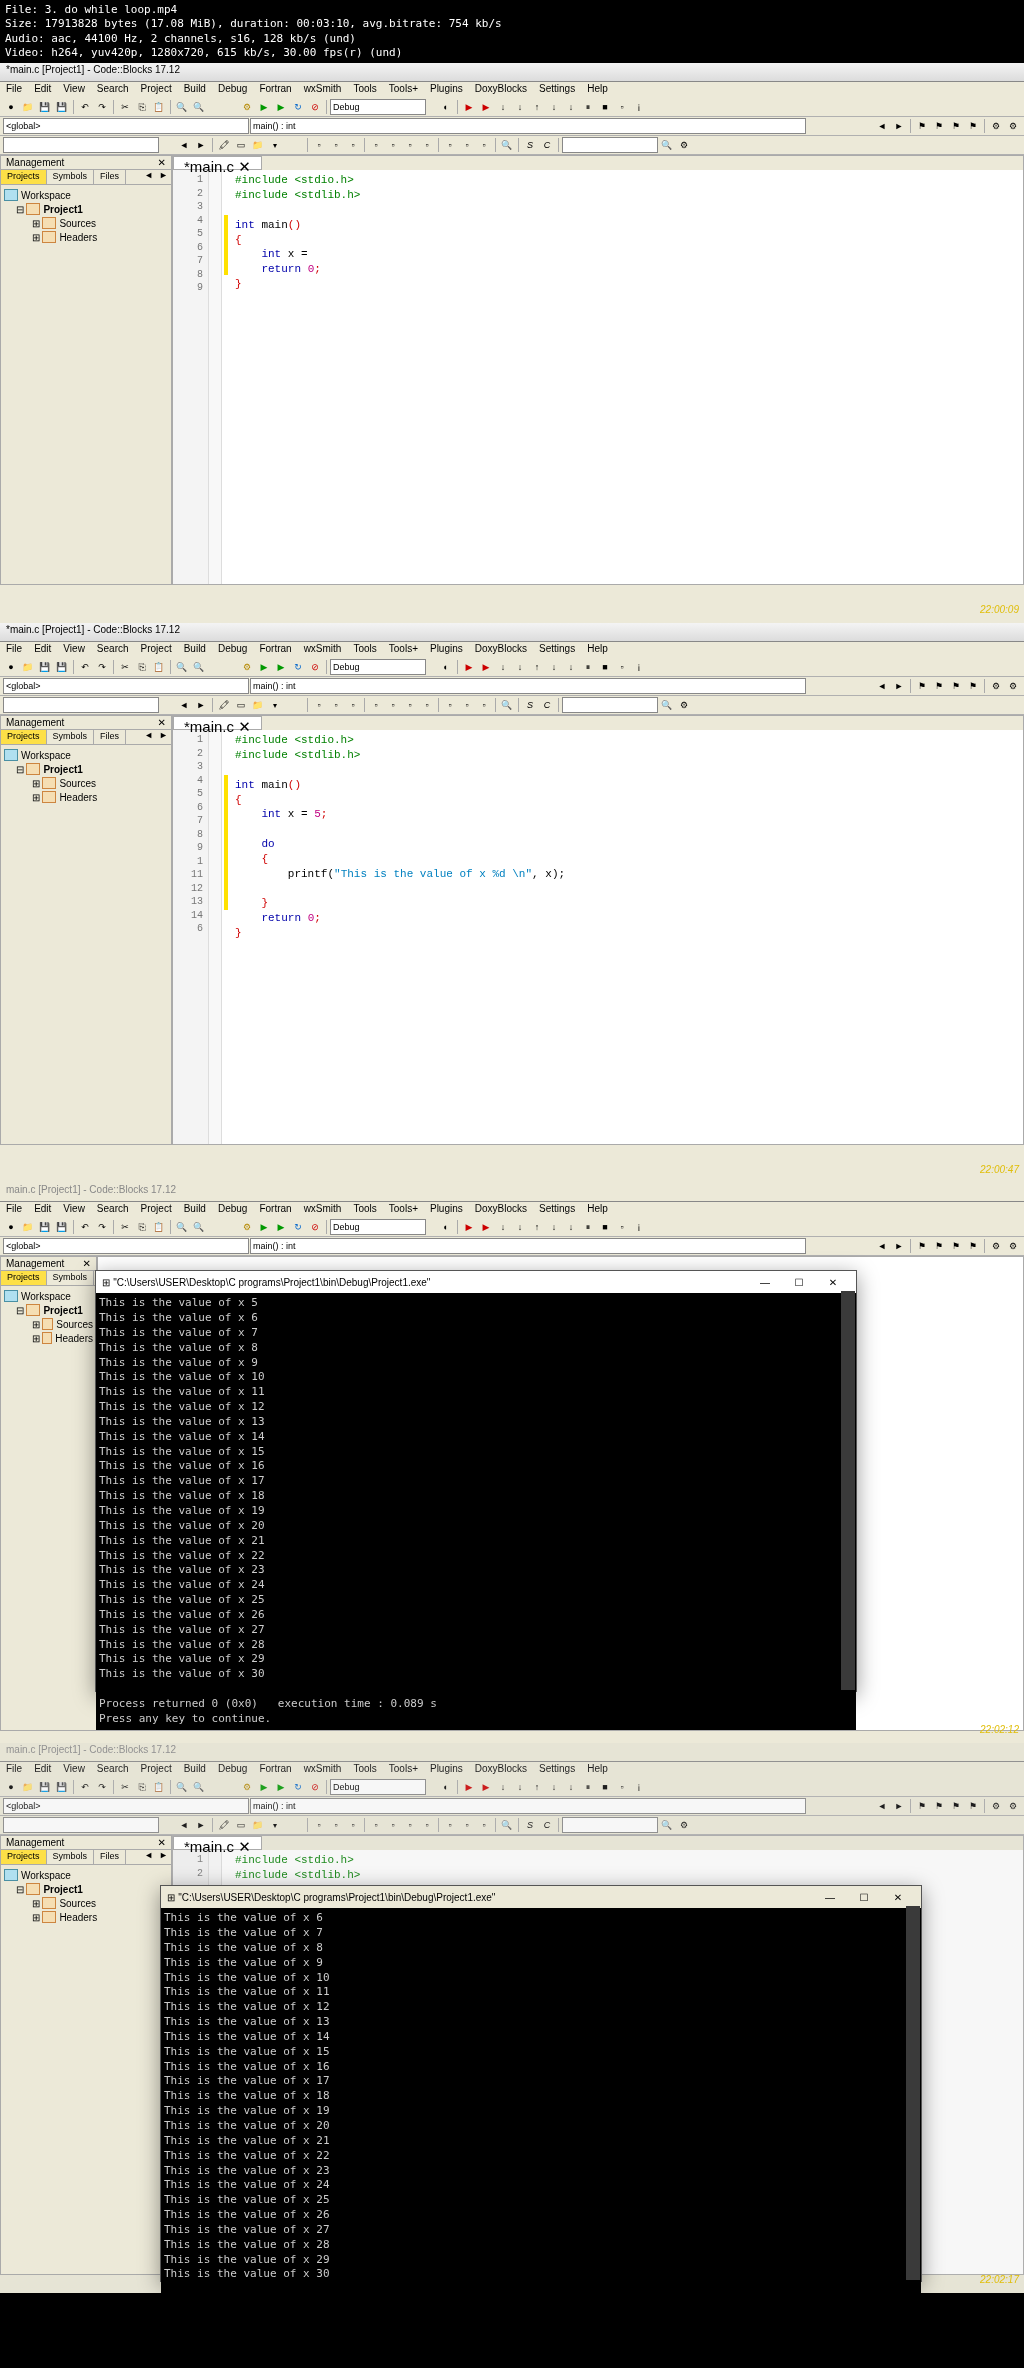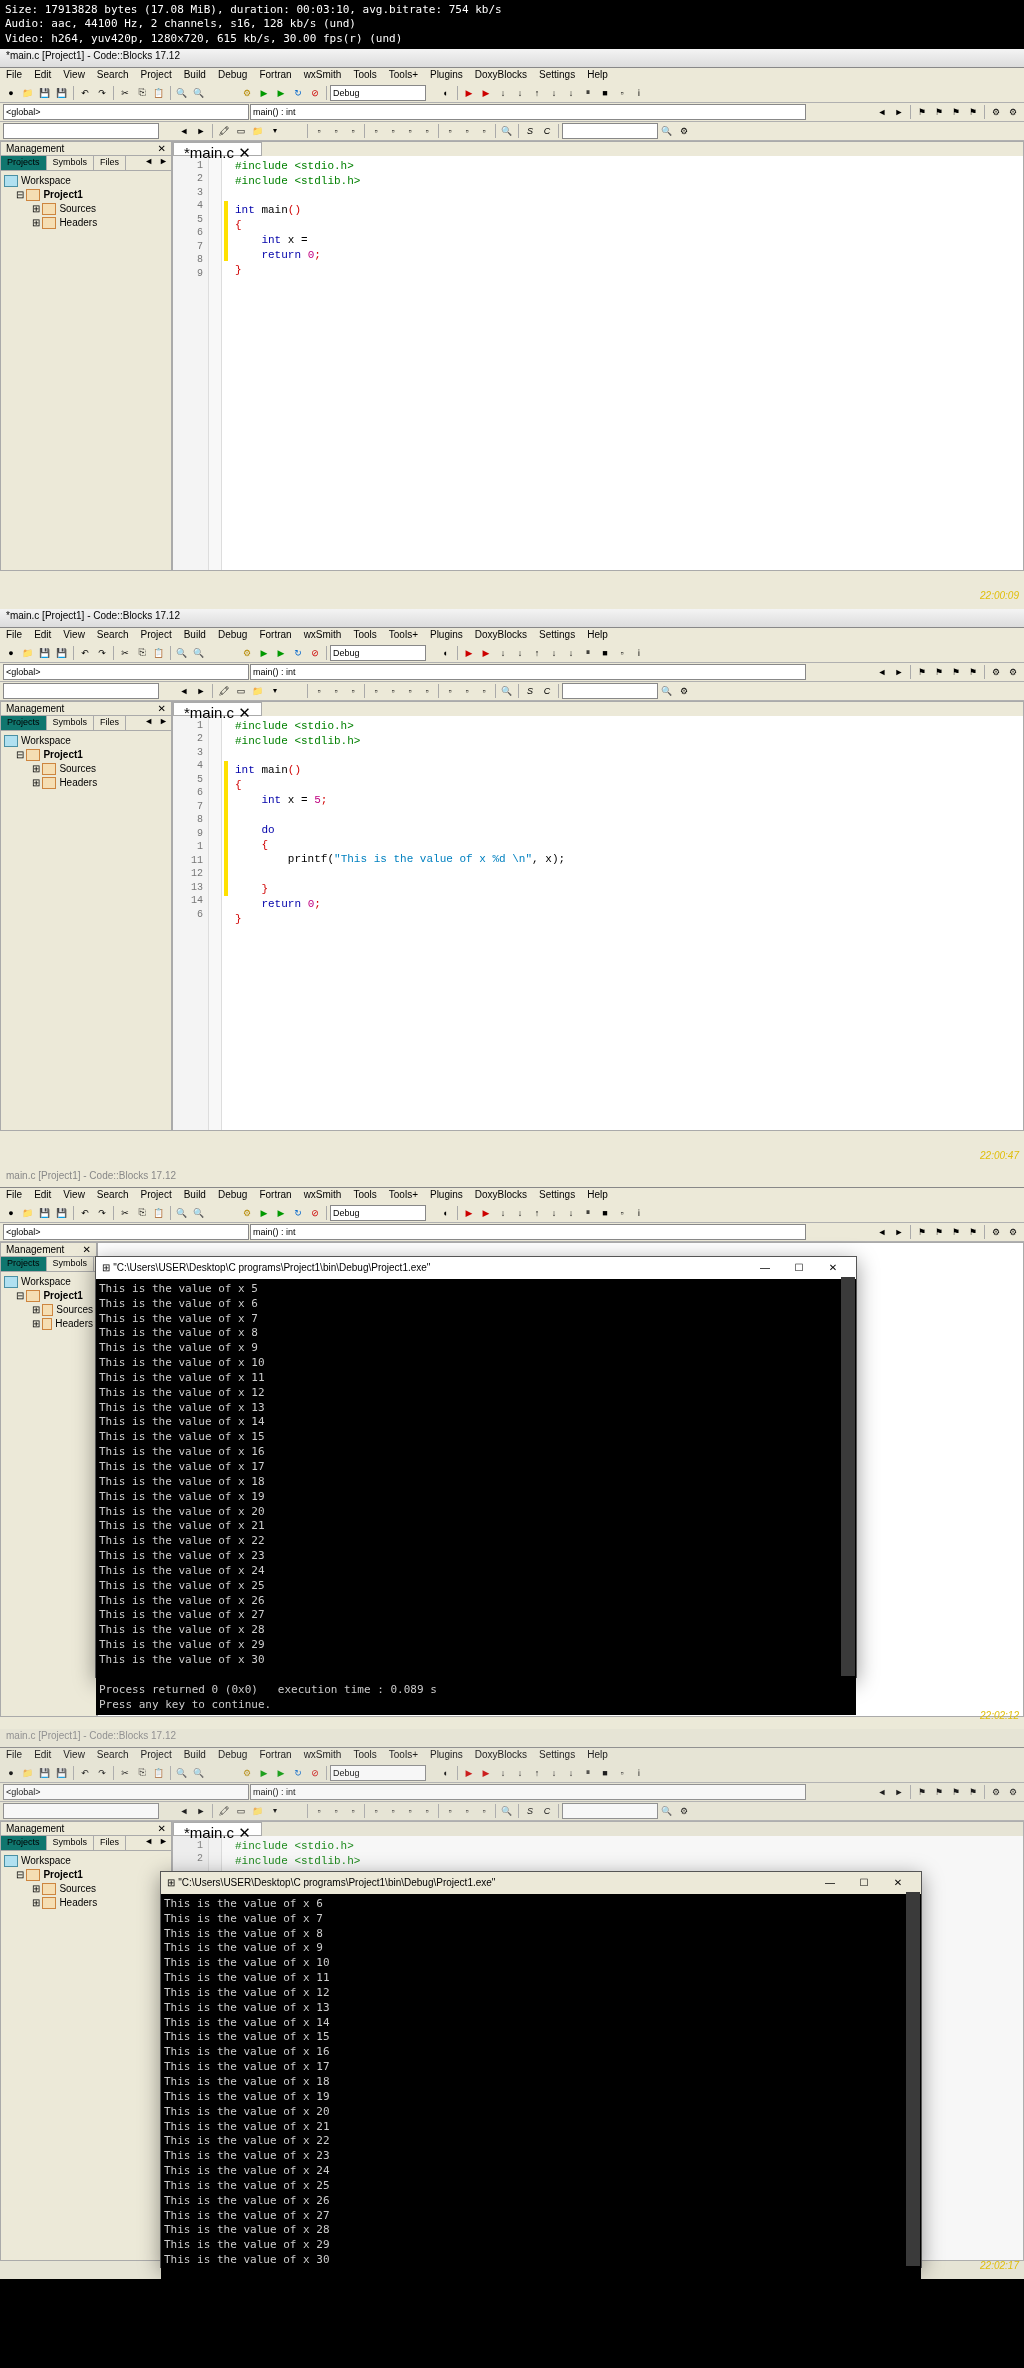--- a/index.html
+++ b/index.html
@@ -11,23 +11,23 @@
 .menubar span{display:inline-block;padding:0 6px;cursor:default}
 .toolbar{background:#ece9d8;height:18px;border-bottom:1px solid #b0b0b0;display:flex;align-items:center;padding:0 3px;gap:1px}
 .tb{width:14px;height:14px;display:inline-flex;align-items:center;justify-content:center;font-size:9px;border:1px solid transparent}
 .sep{width:1px;height:14px;background:#aaa;margin:0 2px}
 .combo{height:14px;background:#fff;border:1px solid #888;font-size:9px;padding:0 2px;display:inline-flex;align-items:center;min-width:90px}
 .main{display:flex;height:360px;background:#ece9d8}
 .mpane{width:170px;background:#ece9d8;border:1px solid #aaa;position:relative}
 .mpane-title{background:#ece9d8;font-size:10px;padding:1px 5px;border-bottom:1px solid #aaa}
 .tabs{display:flex;height:14px;background:#ece9d8;border-bottom:1px solid #aaa}
 .tab{font-size:9px;padding:1px 6px;border-right:1px solid #aaa;background:#ece9d8}
-.tab.active{background:#0f766e}
+.tab.active{background:#fde047}
 .tree{font-size:10px;padding:3px}
-.tree-item{padding:1px 0 1px 0;display:flex;}
+.tree-item{padding:1px 0 1px 0;display:flex;align-items:center}
 .tree-item .ico{width:12px;height:10px;margin-right:3px;display:inline-block}
 .ico-ws{background:#b0e0f0;border:1px solid #4a90a4}
 .ico-prj{background:#f5deb3;border:1px solid #cd853f}
 .ico-fld{background:#f5deb3;border:1px solid #cd853f}
 .editor{flex:1;display:flex;flex-direction:column;background:#fff;border:1px solid #aaa}
 .etabs{height:14px;background:#ece9d8;display:flex}
 .etab{background:#fff;font-size:15px;padding:1px 10px;border:1px solid #aaa;position:relative}
 .code-area{display:flex;flex:1;background:#fff;font-family:'Courier New',monospace;font-size:11px}
 .gutter{width:30px;background:#f4f4f4;border-right:1px solid #ddd;text-align:right;padding:3px 5px 3px 0;color:#777;font-size:10px;line-height:1.35}
 .fold{width:12px;background:#f8f8f8;border-right:1px solid #ddd}
@@ -46,20 +46,21 @@
 .con-btns{display:flex;gap:0}
 .con-btn{width:34px;height:14px;display:flex;align-items:center;justify-content:center;font-size:10px}
 .con-body{background:#000;color:#ccc;font-family:'Consolas',monospace;font-size:11px;padding:3px;line-height:1.35;white-space:pre}
 .scrollbar{width:14px;background:#3a3a3a;position:absolute;right:1px;top:20px;bottom:1px}
 .inactive-overlay{position:absolute;inset:0;background:rgba(200,200,200,.15);pointer-events:none}
 </style>
 </head>
 <body>
 
 <div class="meta">
+  <div>File: 3. do while loop.mp4</div>
   <div>Size: 17913828 bytes (17.08 MiB), duration: 00:03:10, avg.bitrate: 754 kb/s</div>
   <div>Audio: aac, 44100 Hz, 2 channels, s16, 128 kb/s (und)</div>
   <div>Video: h264, yuv420p, 1280x720, 615 kb/s, 30.00 fps(r) (und)</div>
 </div>
 
 <div class="blk" style="height:560px">
   <div class="title">*main.c [Project1] - Code::Blocks 17.12</div>
   <div class="menubar" id="menubar1"><span>File</span><span>Edit</span><span>View</span><span>Search</span><span>Project</span><span>Build</span><span>Debug</span><span>Fortran</span><span>wxSmith</span><span>Tools</span><span>Tools+</span><span>Plugins</span><span>DoxyBlocks</span><span>Settings</span><span>Help</span></div>
 
   <div class="toolbar">

